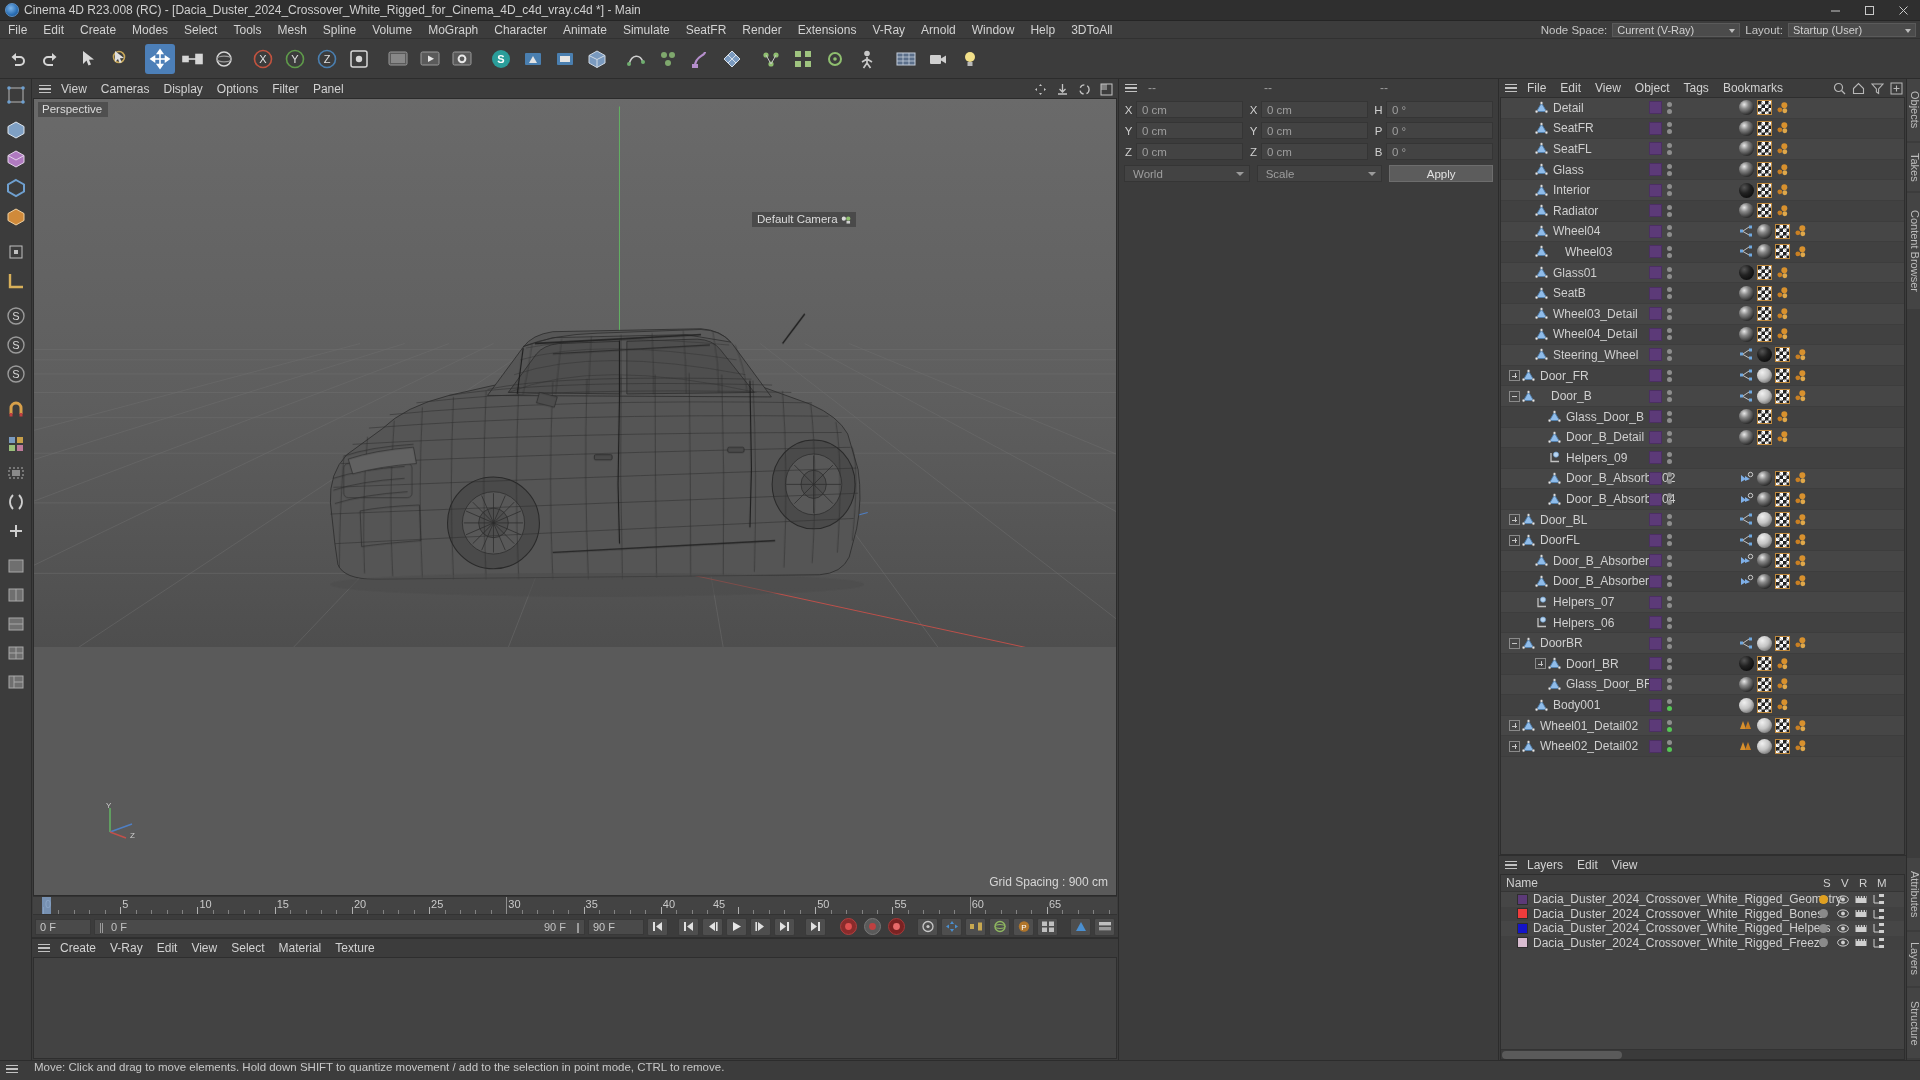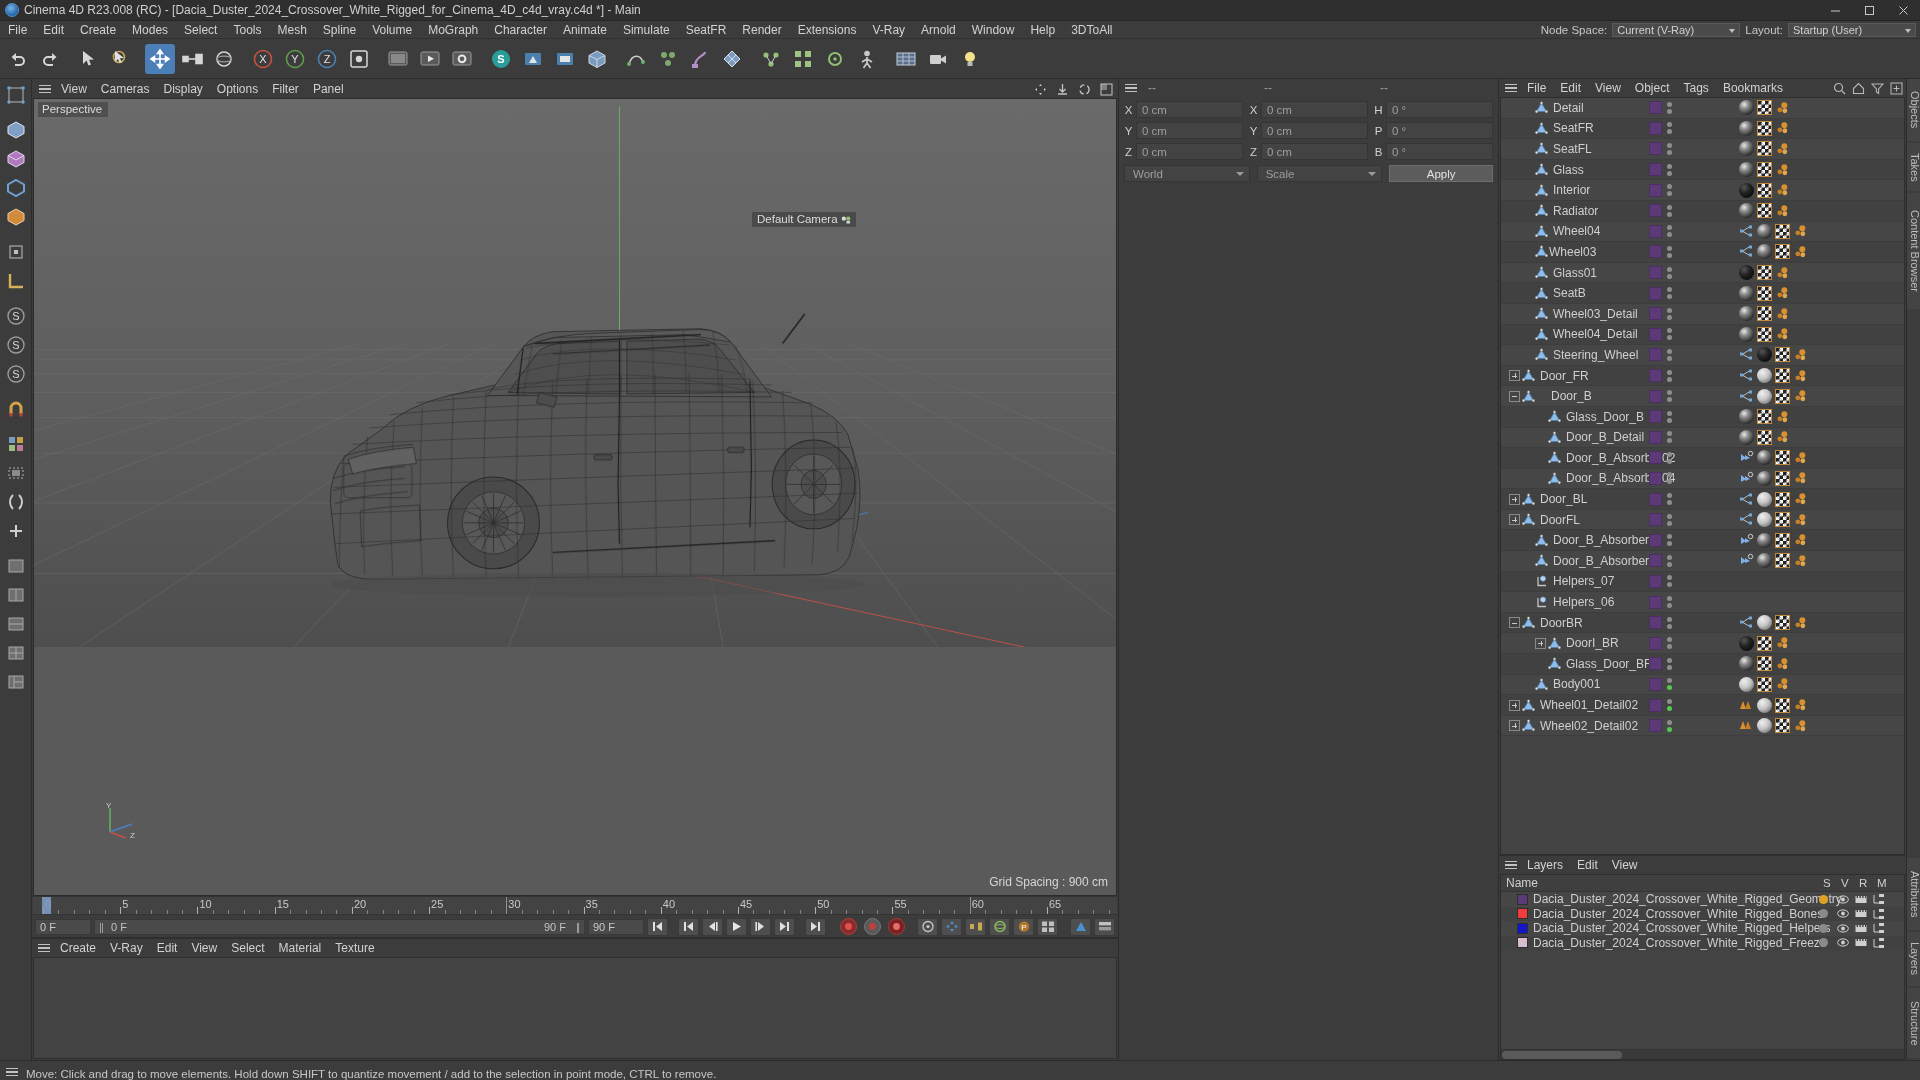--- a/index.html
+++ b/index.html
@@ -204,22 +204,22 @@
   .lm-scroll { height:10px; background:#3a3a3a; border-top:1px solid #333; position:relative; }
   .lm-scroll .thumb { position:absolute; left:1px; top:1px; height:8px; width:120px; background:#5a5a5a; border-radius:4px;}
 
   
   .vtabs { width:14px; flex:0 0 14px; background:#3c3c3c; display:flex; flex-direction:column;
            align-items:center; border-left:1px solid #2c2c2c;}
   .vtab { writing-mode:vertical-rl; font-size:11px; color:#bdbdbd; padding:7px 0;
           background:#444; margin-bottom:2px; width:14px; text-align:center; }
 
   
-  .statusbar { flex:0 0 20px; height:20px; background:#3c3c3c; display:flex; align-items:flex-end;
-               border-top:1px solid #2c2c2c; gap:6px; padding-left:4px;}
+  .statusbar { flex:0 0 20px; height:20px; background:#3c3c3c; display:flex; align-items:flex-start;
+               border-top:1px solid #2c2c2c; gap:14px; padding-left:4px;}
   .statusbar .txt { font-size:11.5px; color:#c7c7c7; }
 
   .ham2 { width:16px;height:16px;display:flex;flex-direction:column;justify-content:center;
           align-items:center;gap:2px;}
   .ham2 i{display:block;width:12px;height:1.5px;background:#c2c2c2;}
 </style>
 </head>
 <body>
 
 <div class="app">
@@ -900,21 +900,21 @@
             <span class="fb-tick" style="left: 1075.67px; height: 4px; background: rgb(130, 130, 130);"></span>
             <span class="fb-num" style="left: 12px;">0</span>
             <span class="fb-num" style="left: 89.2222px;">5</span>
             <span class="fb-num" style="left: 166.444px;">10</span>
             <span class="fb-num" style="left: 243.667px;">15</span>
             <span class="fb-num" style="left: 320.889px;">20</span>
             <span class="fb-num" style="left: 398.111px;">25</span>
             <span class="fb-num" style="left: 475.333px;">30</span>
             <span class="fb-num" style="left: 552.556px;">35</span>
             <span class="fb-num" style="left: 629.778px;">40</span>
-            <span class="fb-num" style="left: 707px;">45</span>
+            <span class="fb-num" style="left: 680px;">45</span>
             <span class="fb-num" style="left: 784.222px;">50</span>
             <span class="fb-num" style="left: 861.444px;">55</span>
             <span class="fb-num" style="left: 938.667px;">60</span>
             <span class="fb-num" style="left: 1015.89px;">65</span>
             <span class="fb-green" style="left: 473.333px; background: rgb(143, 143, 143);"></span>
             <span class="fb-green" style="left: 936.667px; background: rgb(143, 143, 143);"></span>
             <span class="fb-cursor" style="left: 9px;"></span>
           </div>
       </div>
 
@@ -1383,21 +1383,21 @@
                 <span style="width:21px;display:inline-block"></span>
                 <span style="width:13px;display:inline-block"></span>
                 <span style="display:inline-flex;align-items:center">
                   <svg width="13" height="13" viewBox="0 0 13 13">
                     <path d="M6.5 2 L11.5 10.5 H1.5 Z" fill="#8fbcea" stroke="#4f7fae" stroke-width=".9"></path>
                     <circle cx="6.5" cy="2" r="1.3" fill="#e8e8e8" stroke="#6a6a6a" stroke-width=".5"></circle>
                     <circle cx="1.6" cy="10.6" r="1.3" fill="#e8e8e8" stroke="#6a6a6a" stroke-width=".5"></circle>
                     <circle cx="11.4" cy="10.6" r="1.3" fill="#e8e8e8" stroke="#6a6a6a" stroke-width=".5"></circle>
                   </svg>
                 </span>
-                <span class="om-name" style="margin-left:1px">Wheel03</span>
+                <span class="om-name" style="margin-left:17px">Wheel03</span>
               </span>
               <span class="om-cols" style="left:148px">
                <span class="om-layerchip"></span>
                <span class="om-dot2">
                  <i></i>
                  <i class=""></i>
                </span>
              </span>
               <span class="om-tags">
                 <svg class="tg" viewBox="0 0 15 15">
@@ -1704,20 +1704,41 @@
              </span>
               <span class="om-tags">
                 <span class="tg mat"></span>
                 <span class="tg uv"></span>
                 <svg class="tg phong" viewBox="0 0 15 15">
                   <circle cx="10" cy="4.5" r="3.2" fill="#d8912e"></circle>
                   <circle cx="5.2" cy="9.5" r="2.6" fill="#c97f22"></circle>
                   <circle cx="10.5" cy="10.5" r="2.6" fill="#e0a84a"></circle>
                 </svg>
               </span>
+            </div>
+            <div class="om-row">
+              <span class="om-tree">
+                <span style="width:34px;display:inline-block"></span>
+                <span style="width:13px;display:inline-block"></span>
+                <span style="display:inline-flex;align-items:center">
+                  <svg width="13" height="13" viewBox="0 0 13 13">
+                    <path d="M3 2 V10.5 H11" stroke="#c2c2c2" stroke-width="1.3" fill="none"></path>
+                    <circle cx="8" cy="3.6" r="2.6" fill="#b8d4f0" stroke="#6f9ecb" stroke-width=".7"></circle>
+                  </svg>
+                </span>
+                <span class="om-name" style="margin-left:5px">Helpers_09</span>
+              </span>
+              <span class="om-cols" style="left:148px">
+               <span class="om-layerchip"></span>
+               <span class="om-dot2">
+                 <i></i>
+                 <i class=""></i>
+               </span>
+             </span>
+              <span class="om-tags"></span>
             </div>
             <div class="om-row">
               <span class="om-tree">
                 <span style="width:34px;display:inline-block"></span>
                 <span style="width:13px;display:inline-block"></span>
                 <span style="display:inline-flex;align-items:center">
                   <svg width="13" height="13" viewBox="0 0 13 13">
                     <path d="M6.5 2 L11.5 10.5 H1.5 Z" fill="#8fbcea" stroke="#4f7fae" stroke-width=".9"></path>
                     <circle cx="6.5" cy="2" r="1.3" fill="#e8e8e8" stroke="#6a6a6a" stroke-width=".5"></circle>
                     <circle cx="1.6" cy="10.6" r="1.3" fill="#e8e8e8" stroke="#6a6a6a" stroke-width=".5"></circle>

